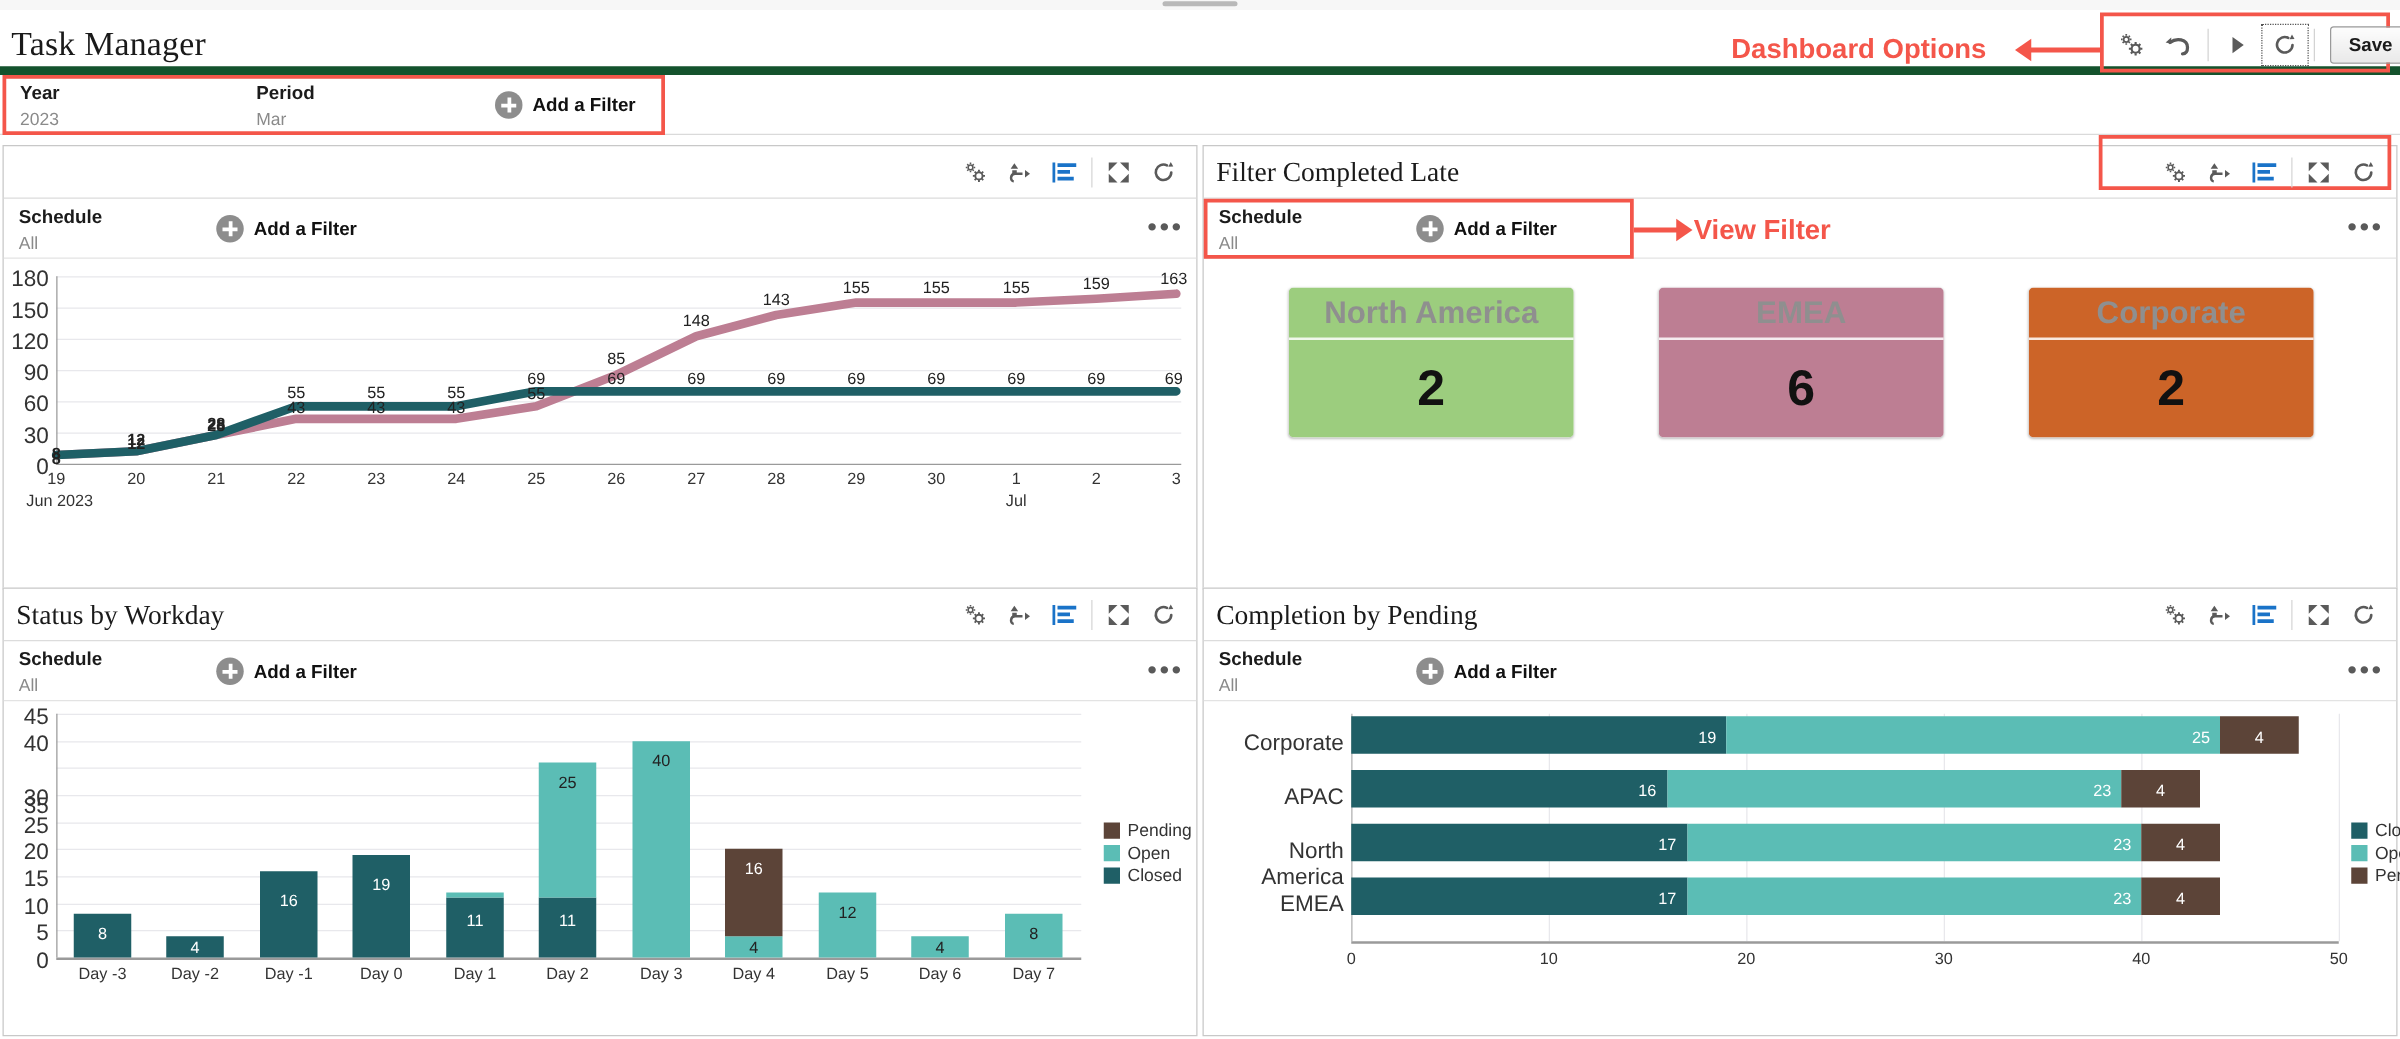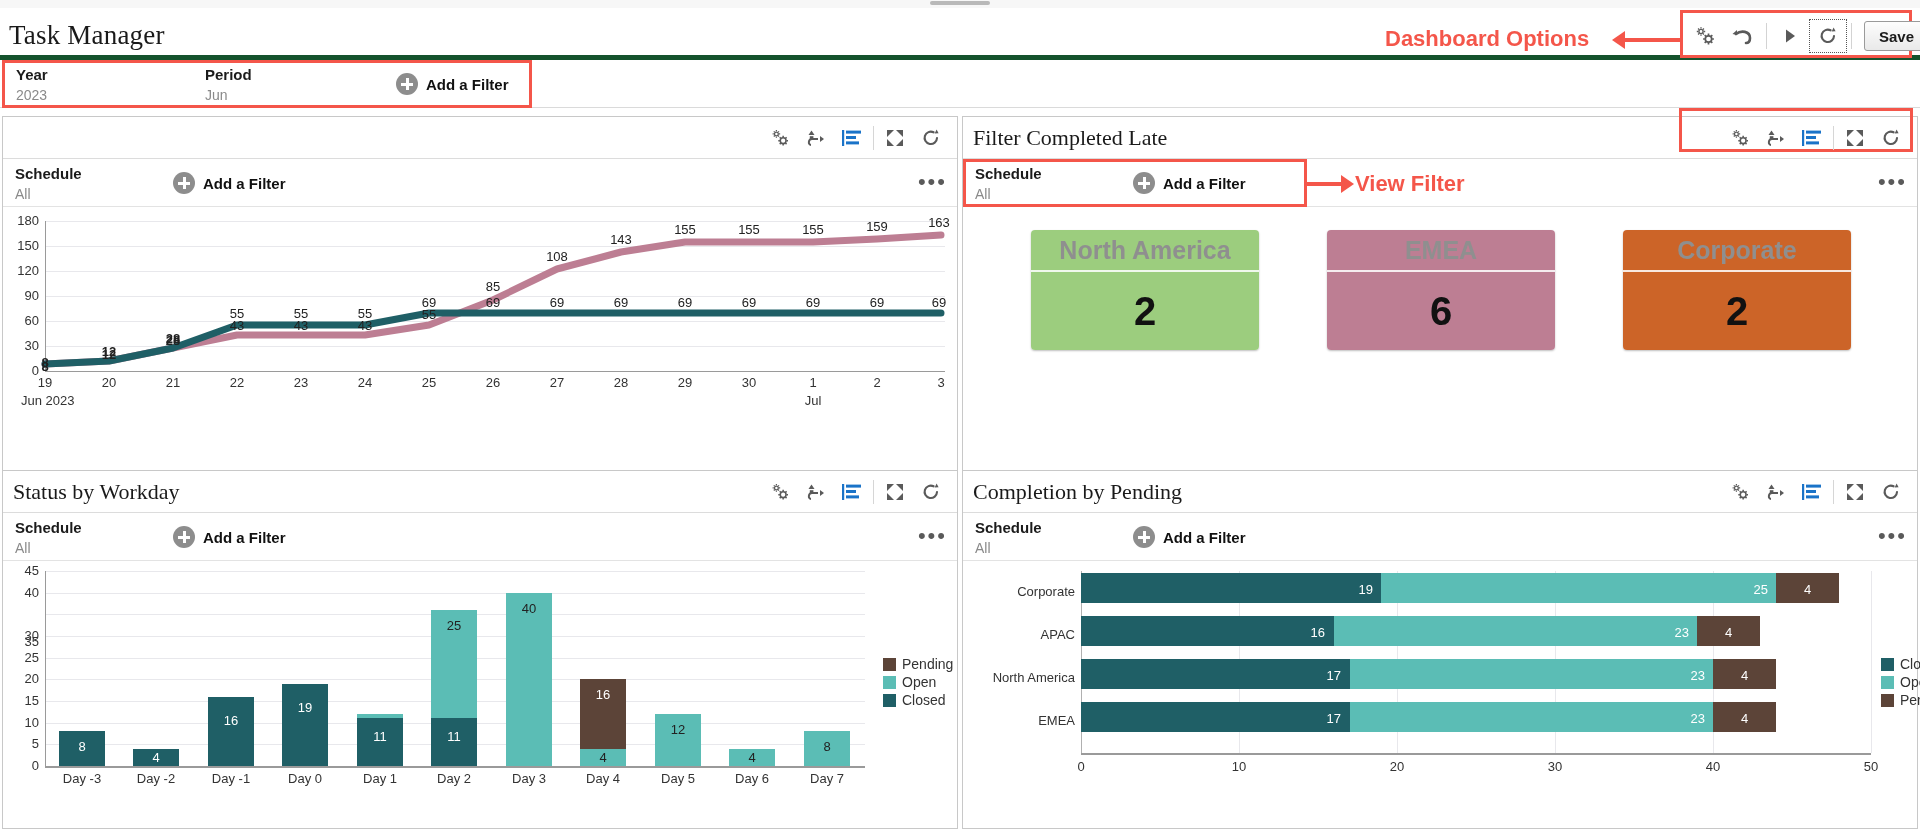--- a/index.html
+++ b/index.html
@@ -9,21 +9,21 @@
     font-family: "Liberation Sans", sans-serif;
     overflow: hidden;
   }
   .page { position: relative; width: 1920px; height: 831px; background:#fff; }
 
   
   .topstrip { position:absolute; left:0; top:0; width:1920px; height:8px; background:#f7f7f7; }
   .topstrip .handle { position:absolute; left:930px; top:1px; width:60px; height:4px; background:#b9b9b9; border-radius:2px; }
 
   
-  .dash-header { position:absolute; left:0; top:8px; width:1920px; height:52px; background:#fff; border-bottom:5px solid #14532d; }
+  .dash-header { position:absolute; left:0; top:8px; width:1920px; height:52px; background:#fff; border-bottom:7px solid #14532d; }
   .dash-title { position:absolute; left:9px; top:12px; font-family:"Liberation Serif", serif; font-size:27px; color:#1a1a1a; letter-spacing:.2px; }
 
   
   .dash-toolbar { position:absolute; left:1686px; top:10px; height:36px; display:flex; align-items:center; gap:0px; }
   .tb-btn { width:38px; height:34px; display:flex; align-items:center; justify-content:center; cursor:pointer; }
   .tb-sep { width:1px; height:26px; background:#d3d3d3; margin:0 4px; }
   .tb-focus { border:1px dotted #555; }
   .save-btn { margin-left:8px; height:30px; padding:0 14px; border:1px solid #9a9a9a; border-radius:3px;
               background:linear-gradient(#fdfdfd,#e9e9e9); font-size:15px; font-weight:bold; color:#1a1a1a;
               display:flex; align-items:center; cursor:pointer; font-family:"Liberation Sans", sans-serif; }
@@ -64,21 +64,21 @@
   .panel-filter { position:relative; height:48px; border-bottom:1px solid #e3e3e3; }
   .pf-label { position:absolute; left:12px; top:6px; }
   .pf-value { position:absolute; left:12px; top:27px; }
   .pf-add { position:absolute; left:170px; top:13px; }
   .pf-dots { position:absolute; right:10px; top:12px; }
 
   
   .chart-area { position:relative; }
   .gridline { position:absolute; left:0; height:1px; background:#e8e8ec; }
   .vgridline { position:absolute; top:0; width:1px; background:#e8e8ec; }
-  .axis-y-lbl { position:absolute; font-size:13px; color:#333; text-align:right; }
+  .axis-y-lbl { position:absolute; font-size:18px; color:#333; text-align:right; }
   .axis-x-lbl { position:absolute; font-size:13px; color:#333; text-align:center; }
   .axis-line { position:absolute; background:#9a9a9a; }
   .dlabel { position:absolute; font-size:13px; color:#222; text-align:center; white-space:nowrap; }
   .dlabel-w { position:absolute; font-size:13px; color:#fff; white-space:nowrap; }
   .legend { position:absolute; display:flex; align-items:center; }
   .legend-row { display:flex; align-items:center; gap:6px; margin-bottom:2px; }
   .swatch { width:13px; height:13px; flex:0 0 auto; }
   .legend-txt { font-size:14px; color:#333; white-space:nowrap; }
 
   
@@ -142,21 +142,21 @@
     <div class="anno" style="left:1385px; top:18px;">Dashboard Options</div>
     <div class="anno-line" style="left:1622px; top:30px; width:58px;"></div>
     <div class="arrow-l" style="left:1612px; top:23px;"></div>
   </div>
 
   <div class="global-filter">
     <div class="gf-box"></div>
     <div class="filt-label gf-year">Year</div>
     <div class="filt-value gf-year-v">2023</div>
     <div class="filt-label gf-period">Period</div>
-    <div class="filt-value gf-period-v">Jun</div>
+    <div class="filt-value gf-period-v">Mar</div>
 
     <div class="addfilter" style="position:absolute; left:396px; top:13px;">
       <span class="plus-icon"></span>
       <span>Add a Filter</span>
     </div>
 
     <div class="anno" style="left:588px; top:72px;">Global Filter</div>
     <div class="anno-line" style="left:540px; top:82px; width:40px;"></div>
     <div class="arrow-r" style="left:576px; top:75px;"></div>
 
@@ -254,21 +254,21 @@
       </svg>
 
       <div class="dlabel" style="left:24px;  top:148px; width:36px; font-weight:bold;">8</div>
       <div class="dlabel" style="left:88px;  top:137px; width:36px; font-weight:bold;">12</div>
       <div class="dlabel" style="left:152px; top:124px; width:36px; font-weight:bold;">28</div>
       <div class="dlabel" style="left:216px; top:99px;  width:36px;">55</div>
       <div class="dlabel" style="left:280px; top:99px;  width:36px;">55</div>
       <div class="dlabel" style="left:344px; top:99px;  width:36px;">55</div>
       <div class="dlabel" style="left:408px; top:88px;  width:36px;">69</div>
       <div class="dlabel" style="left:472px; top:72px;  width:36px;">85</div>
-      <div class="dlabel" style="left:534px; top:42px;  width:40px;">108</div>
+      <div class="dlabel" style="left:534px; top:42px;  width:40px;">148</div>
       <div class="dlabel" style="left:598px; top:25px;  width:40px;">143</div>
       <div class="dlabel" style="left:662px; top:15px;  width:40px;">155</div>
       <div class="dlabel" style="left:726px; top:15px;  width:40px;">155</div>
       <div class="dlabel" style="left:790px; top:15px;  width:40px;">155</div>
       <div class="dlabel" style="left:854px; top:12px;  width:40px;">159</div>
       <div class="dlabel" style="left:916px; top:8px;   width:40px;">163</div>
 
       <div class="dlabel" style="left:24px;  top:152px; width:36px; font-weight:bold;">8</div>
       <div class="dlabel" style="left:88px;  top:140px; width:36px; font-weight:bold;">12</div>
       <div class="dlabel" style="left:152px; top:126px; width:36px; font-weight:bold;">28</div>

